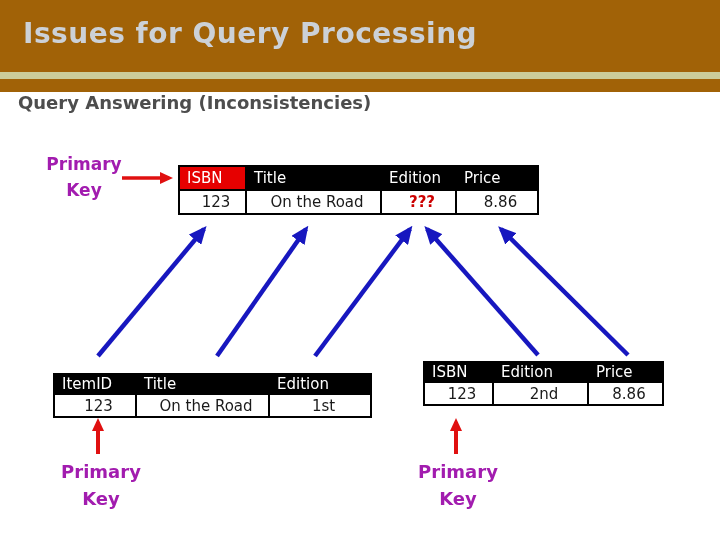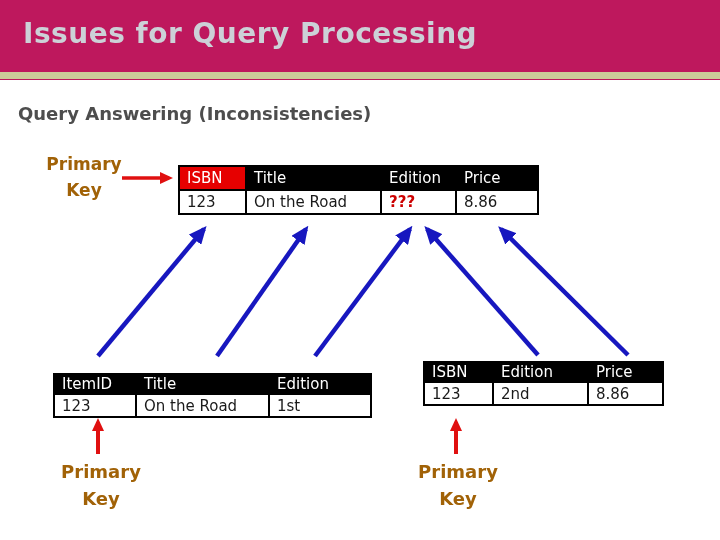--- a/index.html
+++ b/index.html
@@ -8,46 +8,45 @@
     position: relative;
     width: 720px; height: 540px;
     background: #ffffff;
     font-family: "DejaVu Sans", sans-serif;
     overflow: hidden;
     margin: 0 auto;
   }
   
   .title-bar {
     position: absolute; left: 0; top: 0;
-    width: 720px; height: 80px;
-    background: #be185d;
+    width: 720px; height: 92px;
+    background: #a16207;
   }
   .title-bar h1 {
     position: absolute; left: 23px; top: 17px;
     font-size: 28px; font-weight: bold;
     color: #ccd1d7; letter-spacing: 0.5px;
   }
   .accent-line {
     position: absolute; left: 0; top: 72px;
     width: 720px; height: 7px;
     background: #cccc99;
   }
   .subtitle {
     position: absolute; left: 18px; top: 92px;
     font-size: 18px; font-weight: bold;
     color: #4d4d4d;
-    margin-top: 11px;
   }
   
   .pk-label {
     position: absolute;
     width: 96px;
     text-align: center;
     font-size: 17px; font-weight: bold;
-    color: #a16207;
+    color: #a21caf;
     line-height: 26px;
   }
   .pk-top    { left: 36px;  top: 151px; }
   .pk-bleft  { left: 53px;  top: 458px; font-size: 18px; line-height: 27px; }
   .pk-bright { left: 410px; top: 458px; font-size: 18px; line-height: 27px; }
   
   table.dbtable {
     position: absolute;
     border-collapse: collapse;
     table-layout: fixed;
@@ -62,20 +61,21 @@
     white-space: nowrap;
     overflow: hidden;
   }
   table.dbtable th {
     background: #000000;
     color: #ffffff;
     margin-left: 20px;
   }
   table.dbtable td {
     color: #1a1a1a;
+    text-align: center;
   }
   .tbl-merged { left: 178px; top: 165px; }
   .tbl-merged th { height: 24px; }
   .tbl-merged td { height: 24px; }
   .tbl-merged th.key-cell { background: #e60000; }
   .tbl-merged td.conflict { color: #cc0000; font-weight: bold; }
   .tbl-left  { left: 53px;  top: 373px; }
   .tbl-right { left: 423px; top: 361px; }
   .tbl-left th, .tbl-right th { height: 19px; }
   .tbl-left td, .tbl-right td { height: 23px; }

